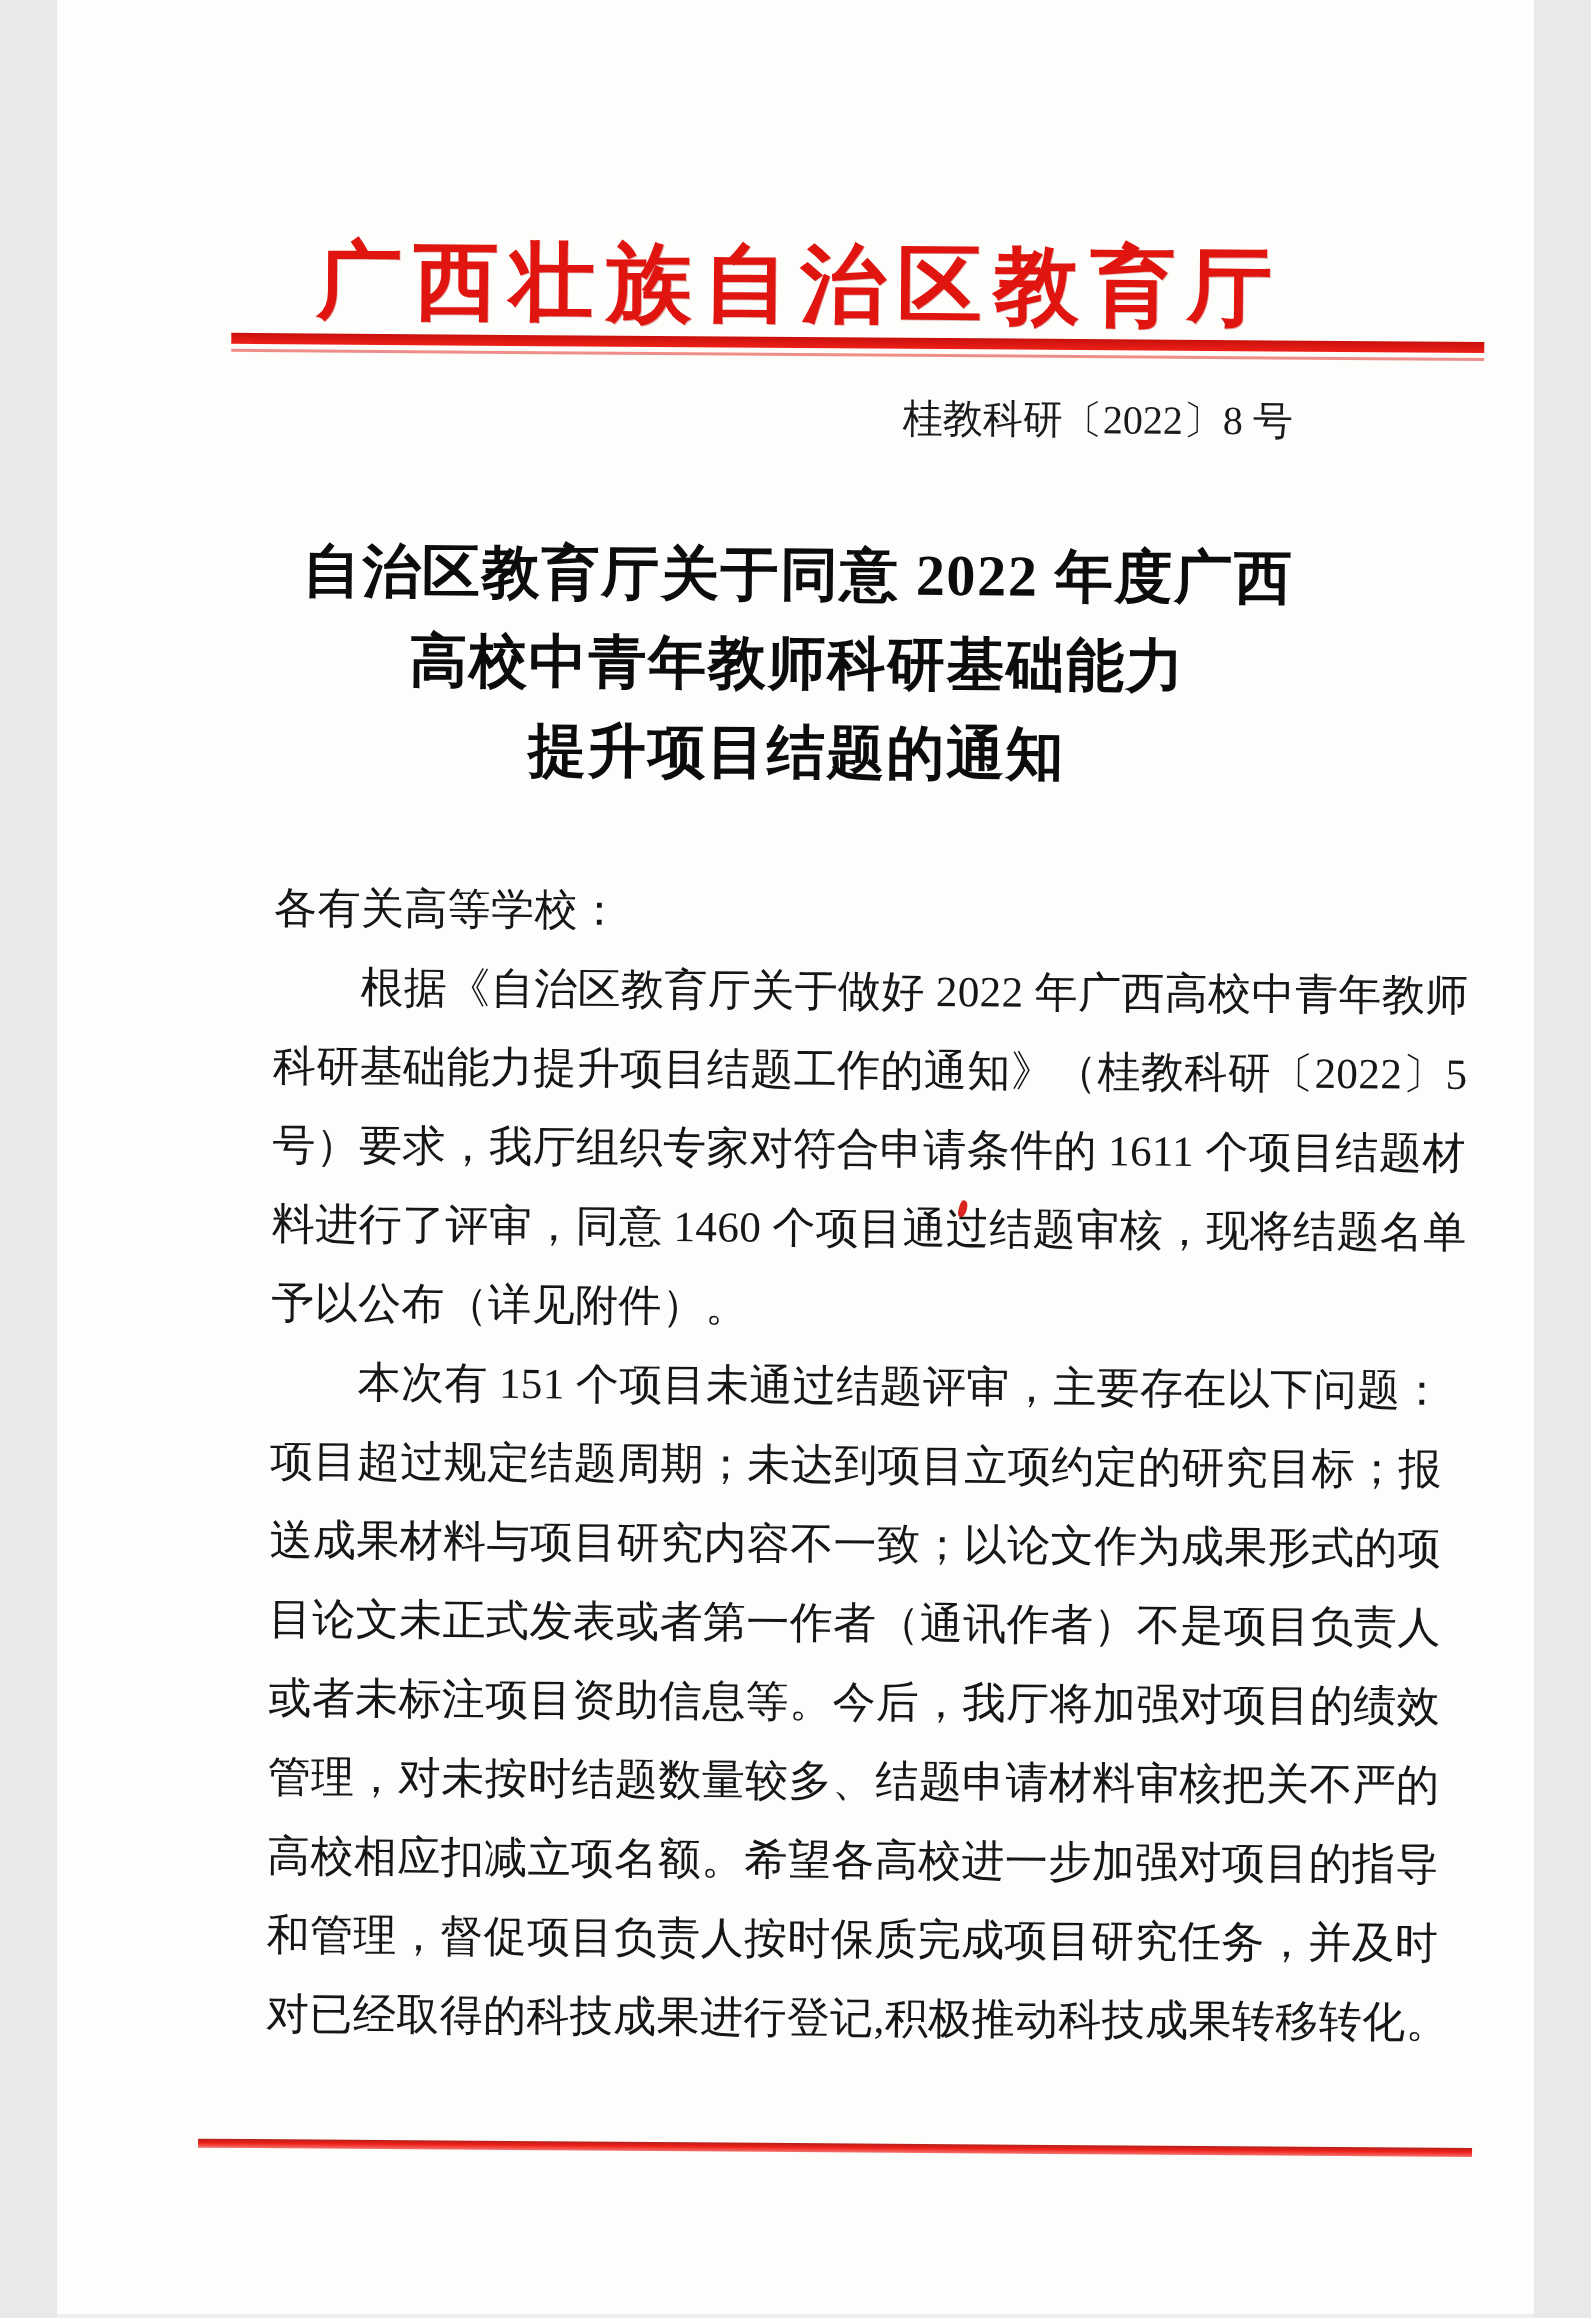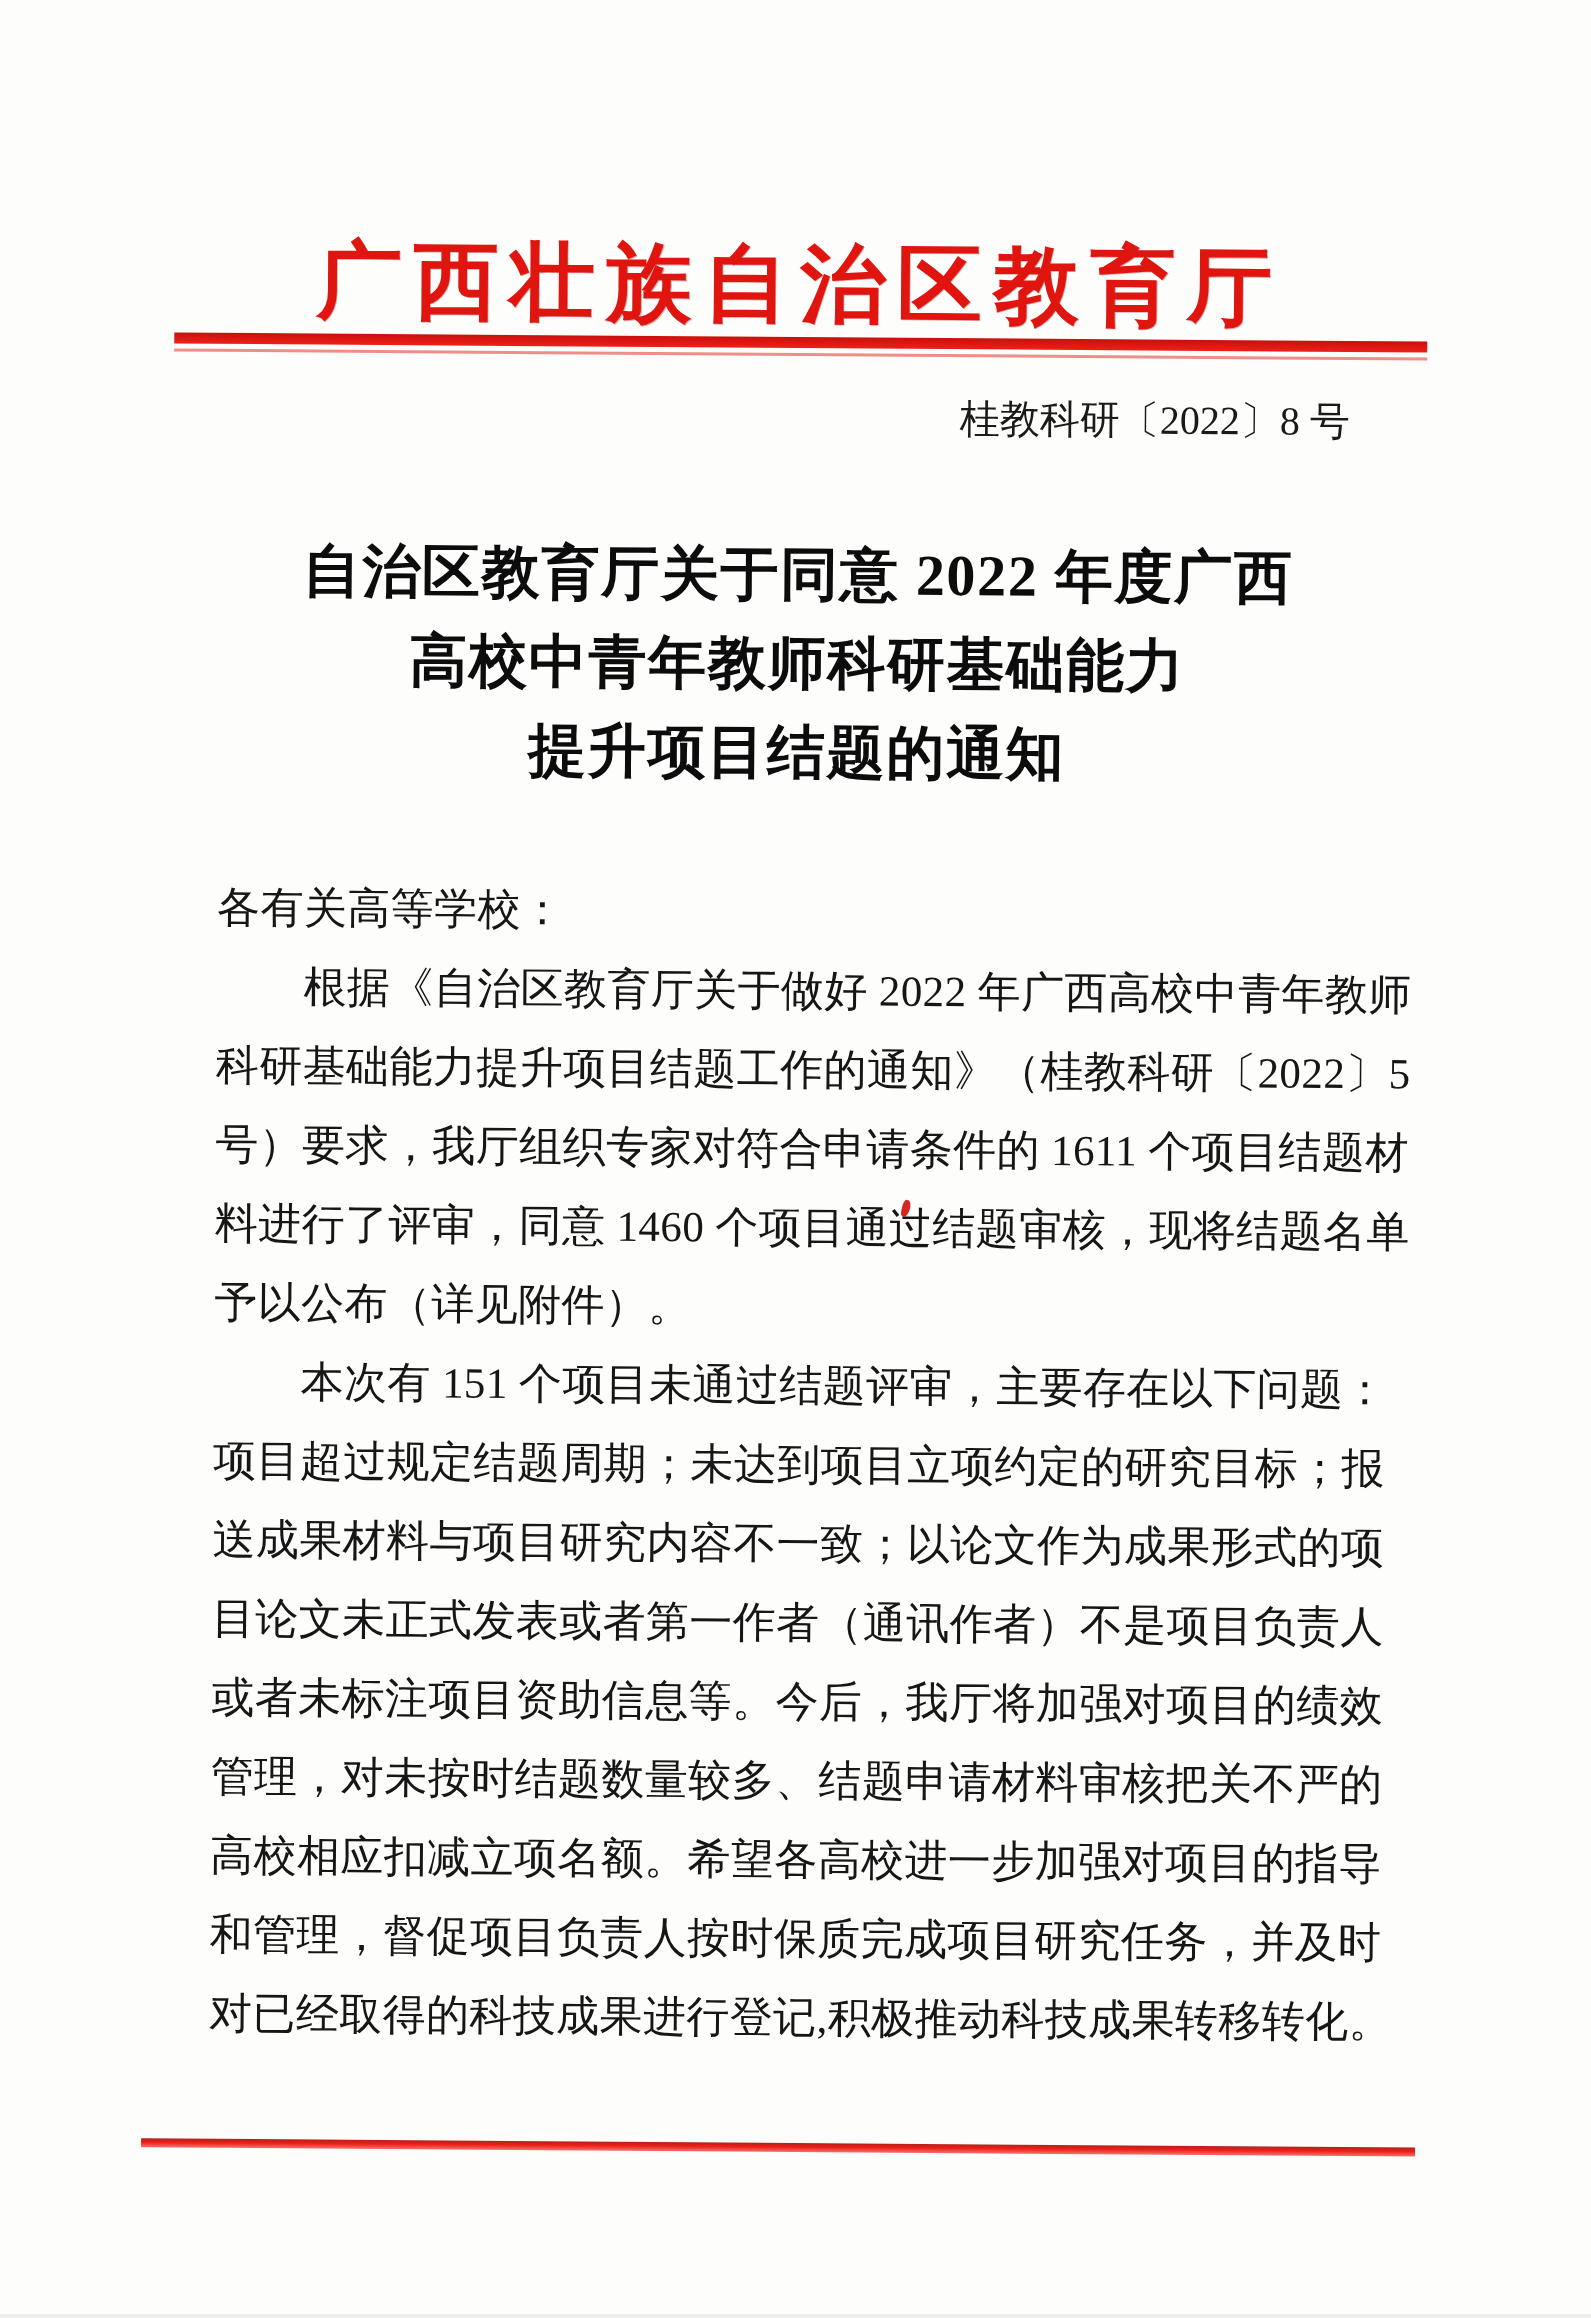--- a/index.html
+++ b/index.html
@@ -2,21 +2,21 @@
 <html style="font-size:13.3px"><head>
 <meta charset="utf-8">
 <style>
   html, body {
     margin: 0;
     padding: 0;
     background: #e9e9e9;
   }
   .page {
     position: relative;
-    width: 1591px;
+    width: 1477px;
     height: 2319px;
     margin: 0 auto;
     background: #fdfdfb;
     overflow: hidden;
     font-family: "Liberation Serif", "DejaVu Serif", serif;
   }
   
   .skew {
     position: absolute;
     left: 0; top: 0; right: 0; bottom: 0;

